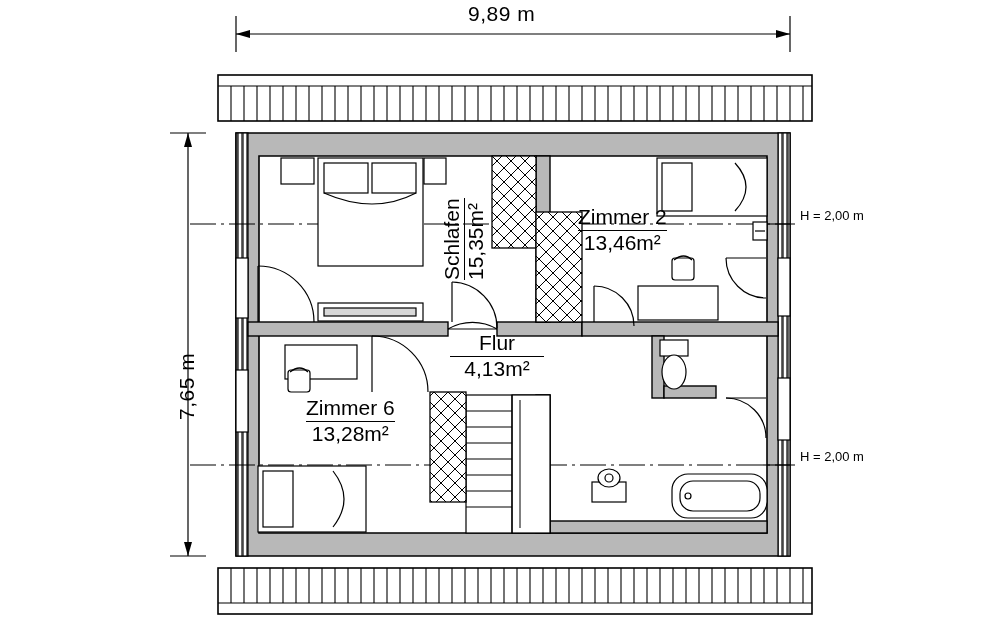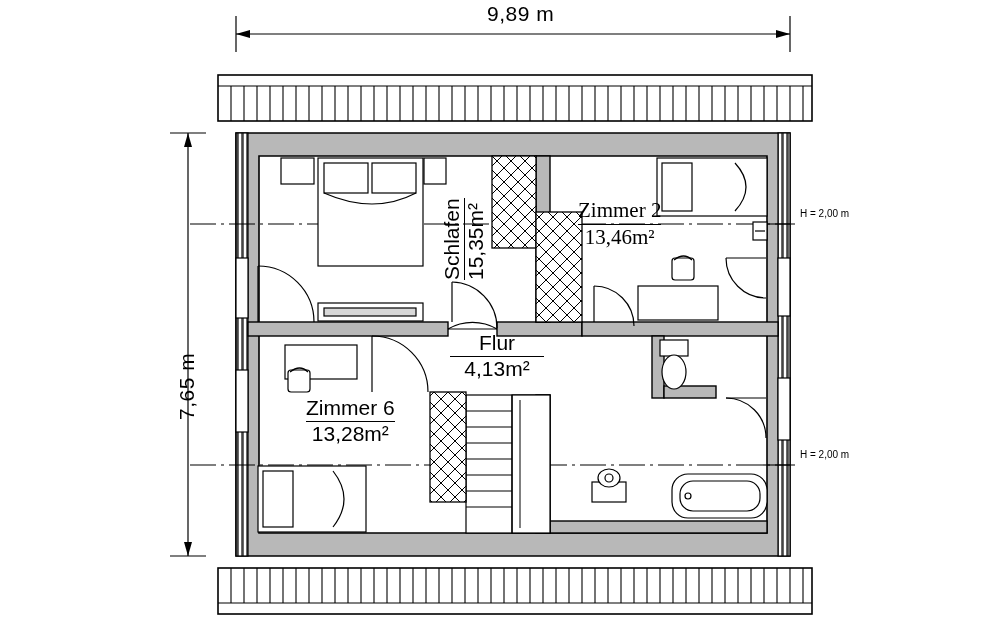--- a/index.html
+++ b/index.html
@@ -3,21 +3,21 @@
 <meta charset="utf-8">
 <style>
   html,body{margin:0;padding:0;background:#ffffff;}
   body{width:1000px;height:626px;position:relative;overflow:hidden;
        font-family:"Liberation Sans", sans-serif;color:#000;}
   #plan{position:absolute;left:0;top:0;width:1000px;height:626px;}
   .lbl{position:absolute;white-space:nowrap;}
   .dimtext{font-size:21px;letter-spacing:.5px;}
   .roomname{font-size:21px;}
   .roomarea{font-size:21px;}
-  .htext{font-size:10px;}
+  .htext{font-size:13px;}
   .vert{transform:rotate(-90deg);transform-origin:left top;}
   .underline{border-bottom:1.6px solid #000;padding-bottom:1px;}
   .center{text-align:center;}
 </style>
 </head>
 <body>
 
 <svg id="plan" viewBox="0 0 1000 626">
   <defs>
     <pattern id="hatchDiag" width="6" height="6" patternUnits="userSpaceOnUse" patternTransform="rotate(45)">
@@ -293,37 +293,37 @@
     <path d="M372,336 A56,56 0 0 1 428,392"></path>
 
     <path d="M726,398 L766,398"></path>
     <path d="M726,398 A40,40 0 0 1 766,438"></path>
 
     <path d="M726,258 L766,258"></path>
     <path d="M726,258 A40,40 0 0 0 766,298"></path>
   </g>
 </svg>
 
-<div class="lbl dimtext" style="left:468px;top:2px;margin-left:19px;">9,89 m</div>
+<div class="lbl dimtext" style="left:468px;top:2px;">9,89 m</div>
 
 <div class="lbl dimtext vert" style="left:175px;top:420px;">7,65 m</div>
 
 <div class="lbl htext" style="left:800px;top:208px;">H = 2,00 m</div>
 <div class="lbl htext" style="left:800px;top:449px;">H = 2,00 m</div>
 
 <div class="lbl" style="left:440px;top:160px;">
   <div class="vert" style="position:absolute;left:0;top:120px;">
     <span class="roomname underline">Schlafen</span>
   </div>
   <div class="vert" style="position:absolute;left:24px;top:120px;">
     <span class="roomarea">15,35m²</span>
   </div>
 </div>
 
-<div class="lbl center" style="left:578px;top:198px;font-family:Liberation Serif, serif;">
+<div class="lbl center" style="left:578px;top:205px;">
   <div class="roomname underline">Zimmer 2</div>
   <div class="roomarea">13,46m²</div>
 </div>
 
 <div class="lbl center" style="left:450px;top:331px;width:94px;">
   <div class="roomname underline">Flur</div>
   <div class="roomarea">4,13m²</div>
 </div>
 
 <div class="lbl center" style="left:306px;top:396px;">

